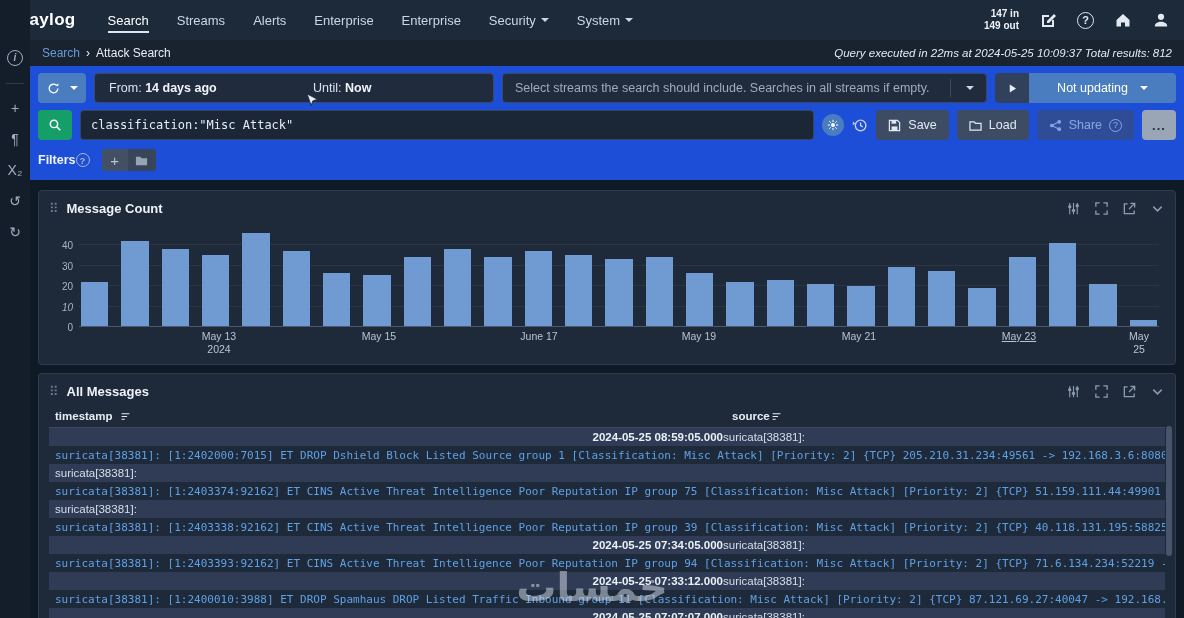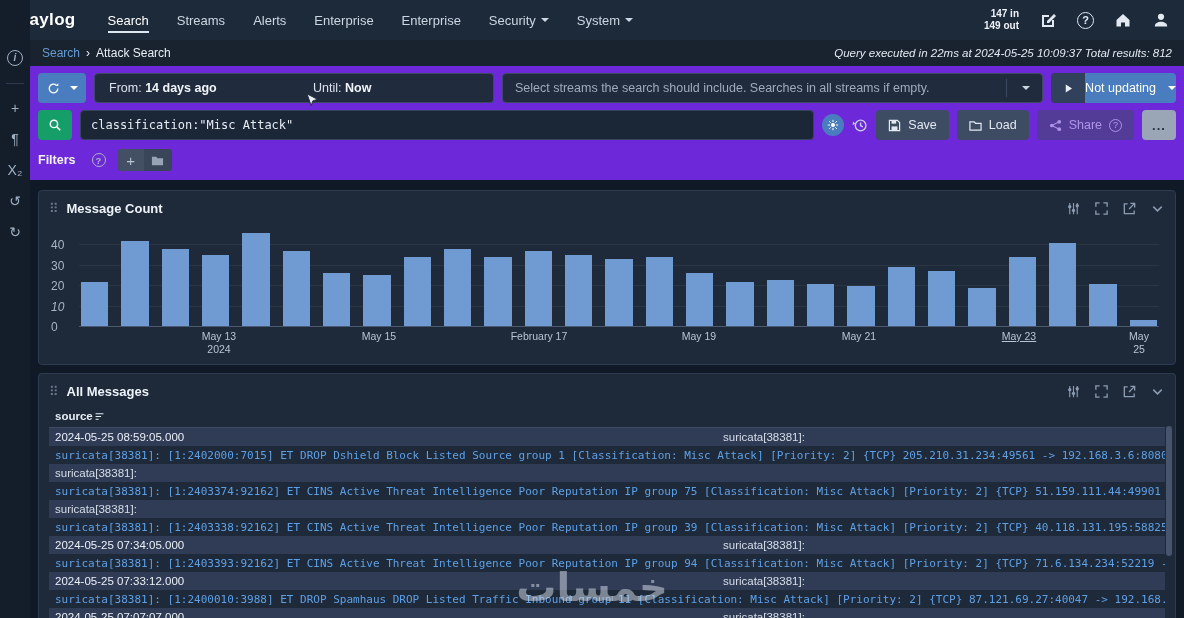--- a/index.html
+++ b/index.html
@@ -39,58 +39,58 @@
 
   
   .main { position:absolute; top:40px; left:30px; right:0; bottom:0; overflow:hidden; }
   .breadcrumb-row { height:26px; background:#18232f; display:flex; align-items:center;
     justify-content:space-between; padding:0 12px; font-size:12px; }
   .bc-left { display:flex; gap:6px; align-items:center; }
   .bc-link { color:#679bd6; cursor:pointer; }
   .bc-current { color:#e8eef5; }
   .query-status { font-style:italic; font-size:11.5px; color:#e2e9f1; }
 
-  .controls { background:#6d28d9; padding:7px 8px 9px; }
+  .controls { background:#1d4ed8; padding:7px 8px 9px; }
   .ctrl-row1 { display:flex; gap:8px; height:30px; margin-bottom:7px; }
   .btn-refresh { width:48px; background:#497dc0; border-radius:4px; color:#fff;
     display:flex; align-items:center; justify-content:center; gap:5px; cursor:pointer; }
   .timerange { width:400px; background:#202c3e; border:1px solid #3c4a61; border-radius:4px;
     display:flex; align-items:center; padding:0 14px; font-size:12.5px; color:#dbe3ed; position:relative; cursor:pointer; }
   .timerange b { color:#f0f4f9; }
   .tr-until { position:absolute; left:218px; }
   .streams { flex:1; background:#202c3e; border:1px solid #3c4a61; border-radius:4px;
     display:flex; align-items:center; padding:0 12px; font-size:12.5px; color:#9fabbd; cursor:pointer; }
   .streams-caret { margin-left:auto; display:flex; align-items:center; gap:10px; }
   .streams-caret .divider { width:1px; height:18px; background:#3c4a61; }
   .refresh-group { display:flex; }
   .btn-play { width:34px; background:#31415b; border-radius:4px 0 0 4px; display:flex;
     align-items:center; justify-content:center; color:#e8eef5; cursor:pointer; }
   .btn-notupdating { background:#497dc0; color:#fff; font-size:12.5px; display:flex; align-items:center;
-    gap:7px; padding:0 0; border-radius:0 4px 4px 0; cursor:pointer; white-space:nowrap; }
+    gap:7px; padding:0 28px; border-radius:0 4px 4px 0; cursor:pointer; white-space:nowrap; }
   .btn-notupdating .caret-dn { border-top-color:#fff; }
 
   .ctrl-row2 { display:flex; gap:8px; height:30px; align-items:center; }
   .btn-search { width:34px; height:30px; background:#169e69; border-radius:4px;
     display:flex; align-items:center; justify-content:center; color:#fff; cursor:pointer; }
   .query-input { flex:1; height:30px; background:#1b2636; border:1px solid #36445d; border-radius:4px;
     display:flex; align-items:center; padding:0 10px; font-family:"DejaVu Sans Mono", monospace;
     font-size:12px; color:#e6ecf4; cursor:text; white-space:nowrap; overflow:hidden; }
   .icon-round-blue { width:22px; height:22px; min-width:22px; border-radius:50%; background:#497dc0;
     display:flex; align-items:center; justify-content:center; cursor:pointer; }
   .icon-plain { color:#c6d0dd; cursor:pointer; }
   .btn-gray { height:30px; background:#3e4c63; border-radius:4px; color:#e2e9f1; font-size:12.5px;
     display:flex; align-items:center; gap:7px; padding:0 12px; cursor:pointer; white-space:nowrap; }
   .btn-share { opacity:.55; }
   .q-circle-sm { width:13px; height:13px; border-radius:50%; border:1px solid #e2e9f1; font-size:9px;
     display:flex; align-items:center; justify-content:center; }
   .btn-more { width:34px; height:30px; background:#9aa6b5; border-radius:4px; color:#273142;
     display:flex; align-items:center; justify-content:center; font-weight:bold; letter-spacing:1px; cursor:pointer; }
 
   .ctrl-row3 { display:flex; align-items:center; gap:12px; margin-top:9px; height:22px; }
-  .filters-label { font-weight:bold; font-size:12.5px; color:#eef3f9; display:flex; gap:16px; }
+  .filters-label { font-weight:bold; font-size:12.5px; color:#eef3f9; display:flex; gap:0; }
   .q-circle { width:14px; height:14px; border-radius:50%; border:1px solid #aab6c6; font-size:9.5px;
     color:#aab6c6; display:flex; align-items:center; justify-content:center; }
   .filter-group { display:flex; }
   .btn-plus { width:26px; height:22px; background:#434f63; border-radius:3px 0 0 3px; color:#b9c4d2;
     display:flex; align-items:center; justify-content:center; font-size:15px; cursor:pointer; }
   .btn-folder { width:28px; height:22px; background:#39465a; border-radius:0 3px 3px 0; color:#97a4b6;
     display:flex; align-items:center; justify-content:center; cursor:pointer; }
 
   
   .panel { margin:10px 8px 0; background:#1e2a3a; border:1px solid #2e3c53; border-radius:4px;
@@ -100,33 +100,33 @@
   .panel-title { font-weight:bold; font-size:13px; color:#eef3f9; }
   .panel-icons { margin-left:auto; display:flex; gap:13px; color:#8b9cb3; align-items:center; }
   .panel-icons svg { cursor:pointer; }
 
   
   .chart-plot { position:relative; margin:10px 6px 0 30px; height:98px; }
   .chart-bars { position:absolute; top:0; left:0; right:0; bottom:0; display:flex; align-items:flex-end;
     gap:13px; border-bottom:1px solid #4a5870; padding:0 2px; }
   .bar { flex:1; min-width:2px; }
   .gridline { position:absolute; left:0; right:0; height:1px; background:rgba(255,255,255,.06); }
-  .ytick { position:absolute; left:-28px; width:22px; font-size:12px;
+  .ytick { position:absolute; left:-28px; width:22px; text-align:right; font-size:10px;
     color:#a9b5c5; transform:translateY(50%);margin-top:48px; }
   .chart-xlabels { position:relative; height:28px; margin:3px 6px 0 30px; font-size:10.5px; color:#b9c4d2; }
   .xlabel { position:absolute; transform:translateX(-50%); text-align:center; line-height:1.25; }
 
   
   .messages-panel { height:320px; border-radius:4px 4px 0 0; border-bottom:none; margin-top:8px; }
   .table-header { display:flex; margin-top:5px; border-bottom:1px solid #3c4a63; padding:3px 6px 5px;
     font-size:11.5px; font-weight:bold; color:#e6edf5; }
   .col-ts { width:668px; flex:none; display:flex; gap:7px; align-items:center; cursor:pointer; }
-  .col-src { flex:1; display:flex; gap:1px; align-items:center; cursor:pointer; }
+  .col-src { flex:1; display:flex; gap:1px; align-items:center; cursor:pointer;margin-left:9px; }
   .msg-head { display:flex; background:#303c55; padding:2.5px 6px; font-size:11.5px; line-height:13px; }
-  .msg-head .ts { width:668px; flex:none; font-weight:normal; color:#eaf0f7; }
+  .msg-head .ts { width:668px; flex:none; font-weight:bold; color:#eaf0f7;text-align:right; }
   .msg-head .src { flex:1; color:#d6dee9; }
   .msg-line { padding:2.5px 6px; font-family:"DejaVu Sans Mono", monospace; font-size:11px;
     line-height:13px; color:#5ea0e6; white-space:nowrap; overflow:hidden; cursor:pointer; }
   .scroll-thumb { position:absolute; right:3px; top:52px; width:6px; height:130px;
     background:#47556c; border-radius:3px; cursor:pointer; }
 
   .watermark { position:absolute; left:50%; top:564px; transform:translateX(-50%); z-index:50;
     font-family:"DejaVu Sans", sans-serif; font-size:40px; font-weight:bold;
     color:rgba(228,235,244,.48); letter-spacing:1px; pointer-events:none; }
   .mouse-cursor { position:absolute; left:306px; top:93px; z-index:60; pointer-events:none; }
@@ -363,21 +363,21 @@
       </div>
     <div class="chart-xlabels">
         <div class="xlabel" style="left: 12.963%;">
           <div>May 13</div>
           <div>2024</div>
         </div>
         <div class="xlabel" style="left: 27.7778%;">
           <div>May 15</div>
         </div>
         <div class="xlabel" style="left: 42.5926%;">
-          <div>February 17</div>
+          <div>June 17</div>
         </div>
         <div class="xlabel" style="left: 57.4074%;">
           <div>May 19</div>
         </div>
         <div class="xlabel" style="left: 72.2222%;">
           <div>May 21</div>
         </div>
         <div class="xlabel" style="left: 87.037%; text-decoration: underline;">
           <div>May 23</div>
         </div>
@@ -404,20 +404,26 @@
         <svg viewBox="0 0 16 16" width="15" height="15">
             <path d="M6 3H2.5v10.5H13V10" fill="none" stroke="currentColor" stroke-width="1.4"></path>
             <path d="M9 2.5h4.5V7M13.5 2.5L7.5 8.5" fill="none" stroke="currentColor" stroke-width="1.4"></path>
           </svg>
         <svg viewBox="0 0 16 16" width="15" height="15">
             <path d="M3.5 6l4.5 4.5L12.5 6" fill="none" stroke="currentColor" stroke-width="1.6"></path>
           </svg>
       </span>
     </div>
     <div class="table-header">
+      <div class="col-ts">
+        <span>timestamp</span>
+        <svg viewBox="0 0 14 14" width="11" height="11">
+            <path d="M2 3.5h10M2 7h7M2 10.5h4" stroke="currentColor" stroke-width="1.4"></path>
+          </svg>
+      </div>
       <div class="col-src">
         <span>source</span>
         <svg viewBox="0 0 14 14" width="11" height="11">
             <path d="M2 3.5h10M2 7h7M2 10.5h4" stroke="currentColor" stroke-width="1.4"></path>
           </svg>
       </div>
     </div>
     <div>
         <div class="msg-head">
           <div class="ts">2024-05-25 08:59:05.000</div>

